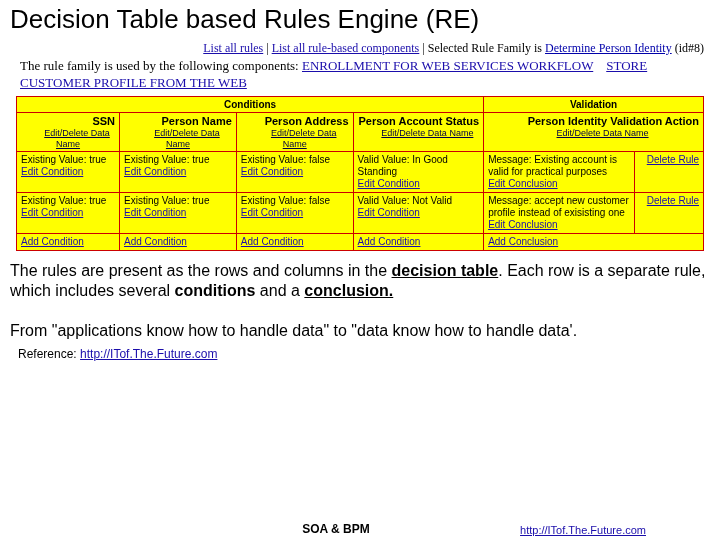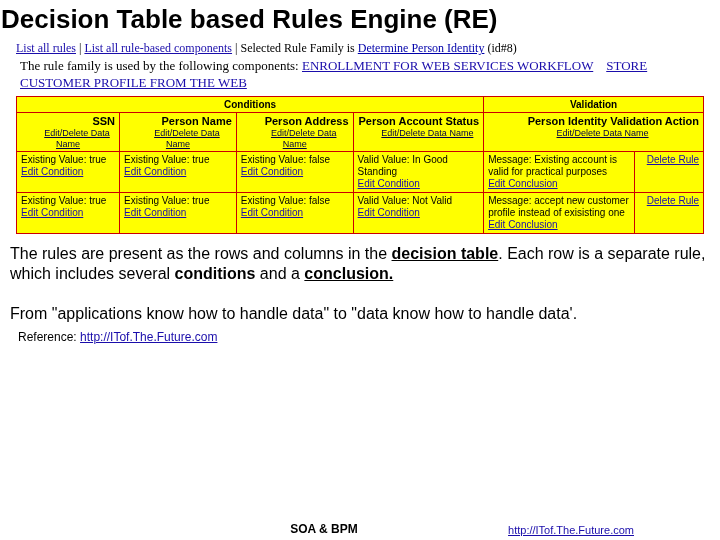--- a/index.html
+++ b/index.html
@@ -1,33 +1,33 @@
 <!DOCTYPE html>
 <html><head>
 <meta charset="utf-8">
 <style>
   html,body{margin:0;padding:0;width:720px;height:540px;background:#fff;font-family:Arial,Helvetica,sans-serif;overflow:hidden;}
-  .title{font-size:26px;font-weight:bold;color:#000;padding:4px 6px 2px 1px;}
+  .title{font-size:26px;font-weight:normal;color:#000;padding:4px 6px 2px 10px;}
   .panel{margin:2px 16px 4px 16px;}
-  .topbar{font-family:'Times New Roman',serif;font-size:12px;color:#000;text-align:left;padding:2px 0;}
+  .topbar{font-family:'Times New Roman',serif;font-size:12px;color:#000;text-align:right;padding:2px 0;}
   .topbar a{color:#1a0dab;text-decoration:underline;}
   .family{color:#00a;text-decoration:underline;}
   .usedby{font-family:'Times New Roman',serif;font-size:13px;color:#000;padding:0 4px 4px 4px;line-height:1.3;}
   .usedby a{color:#1a0dab;text-decoration:underline;}
   .dtbl{width:100%;border-collapse:collapse;table-layout:fixed;}
   .dtbl td,.dtbl th{border:1px solid #cc0000;background:#ffff00;padding:2px 4px;font-family:Arial,sans-serif;font-size:10px;color:#000;vertical-align:top;}
   .hdr{font-weight:bold;text-align:center;font-size:11px;padding:4px 2px;}
   .colname{font-weight:bold;text-align:right;font-size:11px;}
   .ed a,.act a{color:#004;text-decoration:underline;font-size:9px;padding-left:18px;}
   .ed{text-align:center;}
   .cellmain{font-size:9.5px;line-height:1.2;}
   .narrow{width:44px;text-align:right;}
   .body-text{font-family:Arial,sans-serif;font-size:16px;padding:6px 10px 2px 10px;line-height:1.25;}
   .ref{font-family:Arial,sans-serif;font-size:12px;padding:4px 12px 0 12px;margin-left:6px;}
-  .footer{position:absolute;bottom:4px;left:4px;width:640px;font-size:12px;}
+  .footer{position:absolute;bottom:4px;left:16px;width:640px;font-size:12px;}
   .footer .mid{display:inline-block;width:100%;text-align:center;font-weight:bold;}
   .footer .right{position:absolute;right:10px;bottom:0;font-size:11px;}
   a{color:#1a0dab;}
 </style>
 </head>
 <body>
 
 <div class="title">Decision Table based Rules Engine (RE)</div>
 
 <div class="panel">
@@ -96,20 +96,27 @@
 
     <tr>
       <td class="cellmain"><span>Existing Value: true</span><br><a href="#">Edit Condition</a></td>
       <td class="cellmain"><span>Existing Value: true</span><br><a href="#">Edit Condition</a></td>
       <td class="cellmain"><span>Existing Value: false</span><br><a href="#">Edit Condition</a></td>
       <td class="cellmain"><span>Valid Value: Not Valid</span><br><a href="#">Edit Condition</a></td>
       <td class="cellmain"><span>Message: accept new customer profile instead of exisisting one</span><br><a href="#">Edit Conclusion</a></td>
       <td class="cellmain narrow"><a href="#">Delete Rule</a></td>
     </tr>
 
+    <tr>
+      <td class="cellmain"><a href="#">Add Condition</a></td>
+      <td class="cellmain"><a href="#">Add Condition</a></td>
+      <td class="cellmain"><a href="#">Add Condition</a></td>
+      <td class="cellmain"><a href="#">Add Condition</a></td>
+      <td class="cellmain" colspan="2"><a href="#">Add Conclusion</a></td>
+    </tr>
   </tbody>
     </table>
 </div>
 
 <div class="body-text">
   <span>The rules are present as the rows and columns in the </span><b><u>decision table</u></b><span>. Each row is a separate rule, which includes several </span><b>conditions</b><span> and a </span><b><u>conclusion.</u></b><br>
   <br>
   <span>From "applications know how to handle data" to "data know how to handle data'.</span>
 </div>
 

